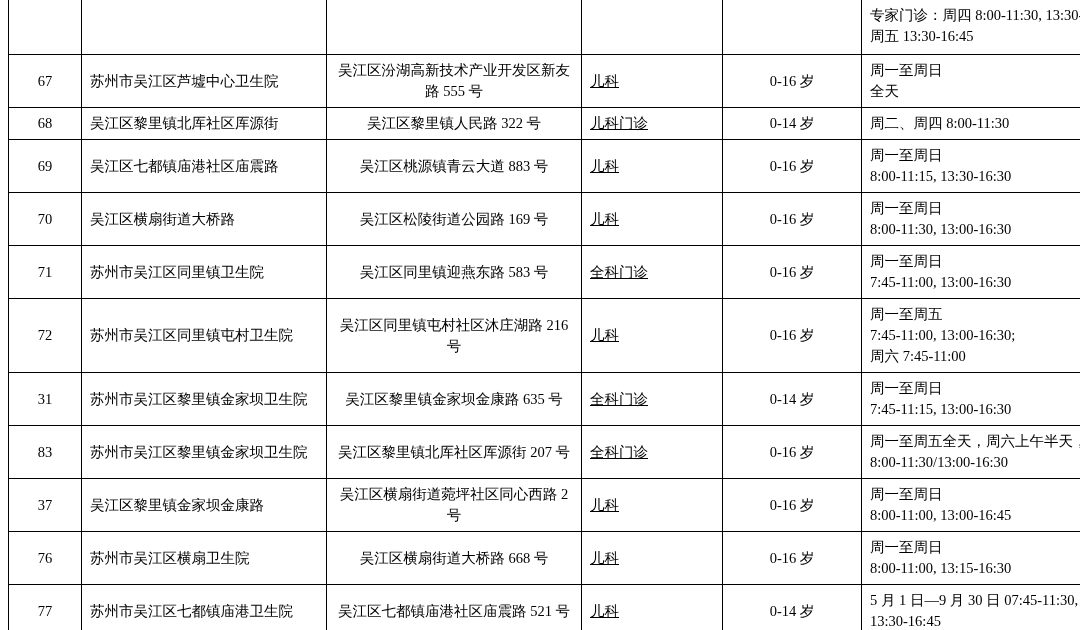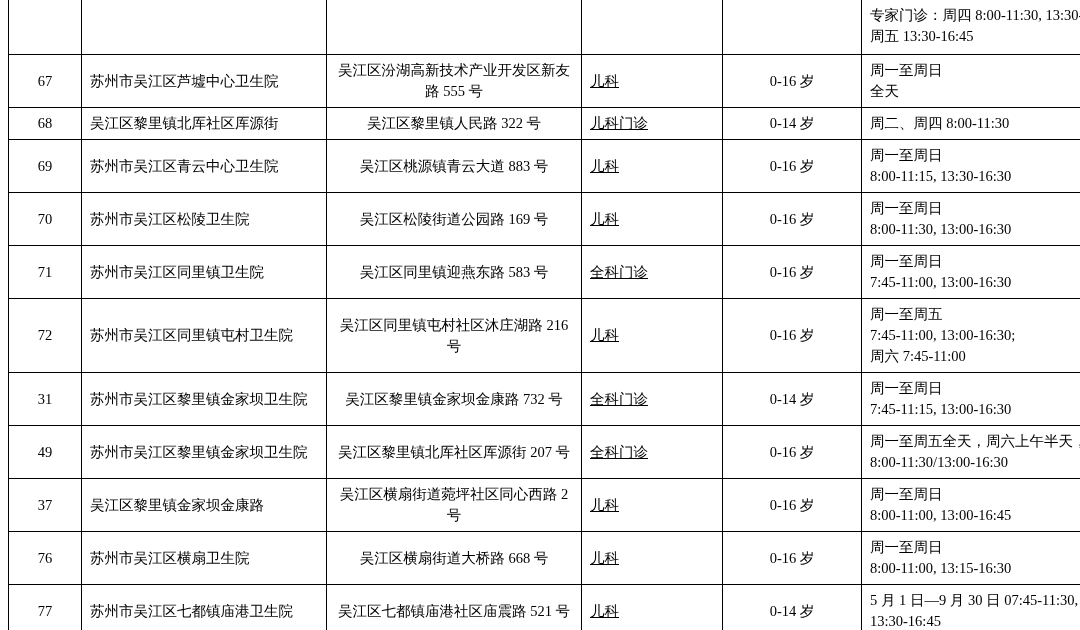--- a/index.html
+++ b/index.html
@@ -105,31 +105,31 @@
         <td class="c-index">68</td>
         <td class="c-name">吴江区黎里镇北厍社区厍源街</td>
         <td class="c-addr">吴江区黎里镇人民路 322 号</td>
         <td class="c-dept">儿科门诊</td>
         <td class="c-age">0-14 岁</td>
         <td class="c-time">周二、周四 8:00-11:30</td>
       </tr>
 
       <tr>
         <td class="c-index">69</td>
-        <td class="c-name">苏州市吴江区青云中心卫生院</td>
+        <td class="c-name">吴江区七都镇庙港社区庙震路</td>
         <td class="c-addr">吴江区桃源镇青云大道 883 号</td>
         <td class="c-dept">儿科</td>
         <td class="c-age">0-16 岁</td>
         <td class="c-time">周一至周日
 8:00-11:15, 13:30-16:30</td>
       </tr>
 
       <tr>
         <td class="c-index">70</td>
-        <td class="c-name">苏州市吴江区松陵卫生院</td>
+        <td class="c-name">吴江区横扇街道大桥路</td>
         <td class="c-addr">吴江区松陵街道公园路 169 号</td>
         <td class="c-dept">儿科</td>
         <td class="c-age">0-16 岁</td>
         <td class="c-time">周一至周日
 8:00-11:30, 13:00-16:30</td>
       </tr>
 
       <tr>
         <td class="c-index">71</td>
         <td class="c-name">苏州市吴江区同里镇卫生院</td>
@@ -147,29 +147,29 @@
         <td class="c-dept">儿科</td>
         <td class="c-age">0-16 岁</td>
         <td class="c-time">周一至周五
 7:45-11:00, 13:00-16:30;
 周六 7:45-11:00</td>
       </tr>
 
       <tr>
         <td class="c-index">31</td>
         <td class="c-name">苏州市吴江区黎里镇金家坝卫生院</td>
-        <td class="c-addr">吴江区黎里镇金家坝金康路 732 号</td>
+        <td class="c-addr">吴江区黎里镇金家坝金康路 635 号</td>
         <td class="c-dept">全科门诊</td>
         <td class="c-age">0-14 岁</td>
         <td class="c-time">周一至周日
 7:45-11:15, 13:00-16:30</td>
       </tr>
 
       <tr>
-        <td class="c-index">49</td>
+        <td class="c-index">83</td>
         <td class="c-name">苏州市吴江区黎里镇金家坝卫生院</td>
         <td class="c-addr">吴江区黎里镇北厍社区厍源街 207 号</td>
         <td class="c-dept">全科门诊</td>
         <td class="c-age">0-16 岁</td>
         <td class="c-time">周一至周五全天，周六上午半天，
 8:00-11:30/13:00-16:30</td>
       </tr>
 
       <tr>
         <td class="c-index">37</td>

